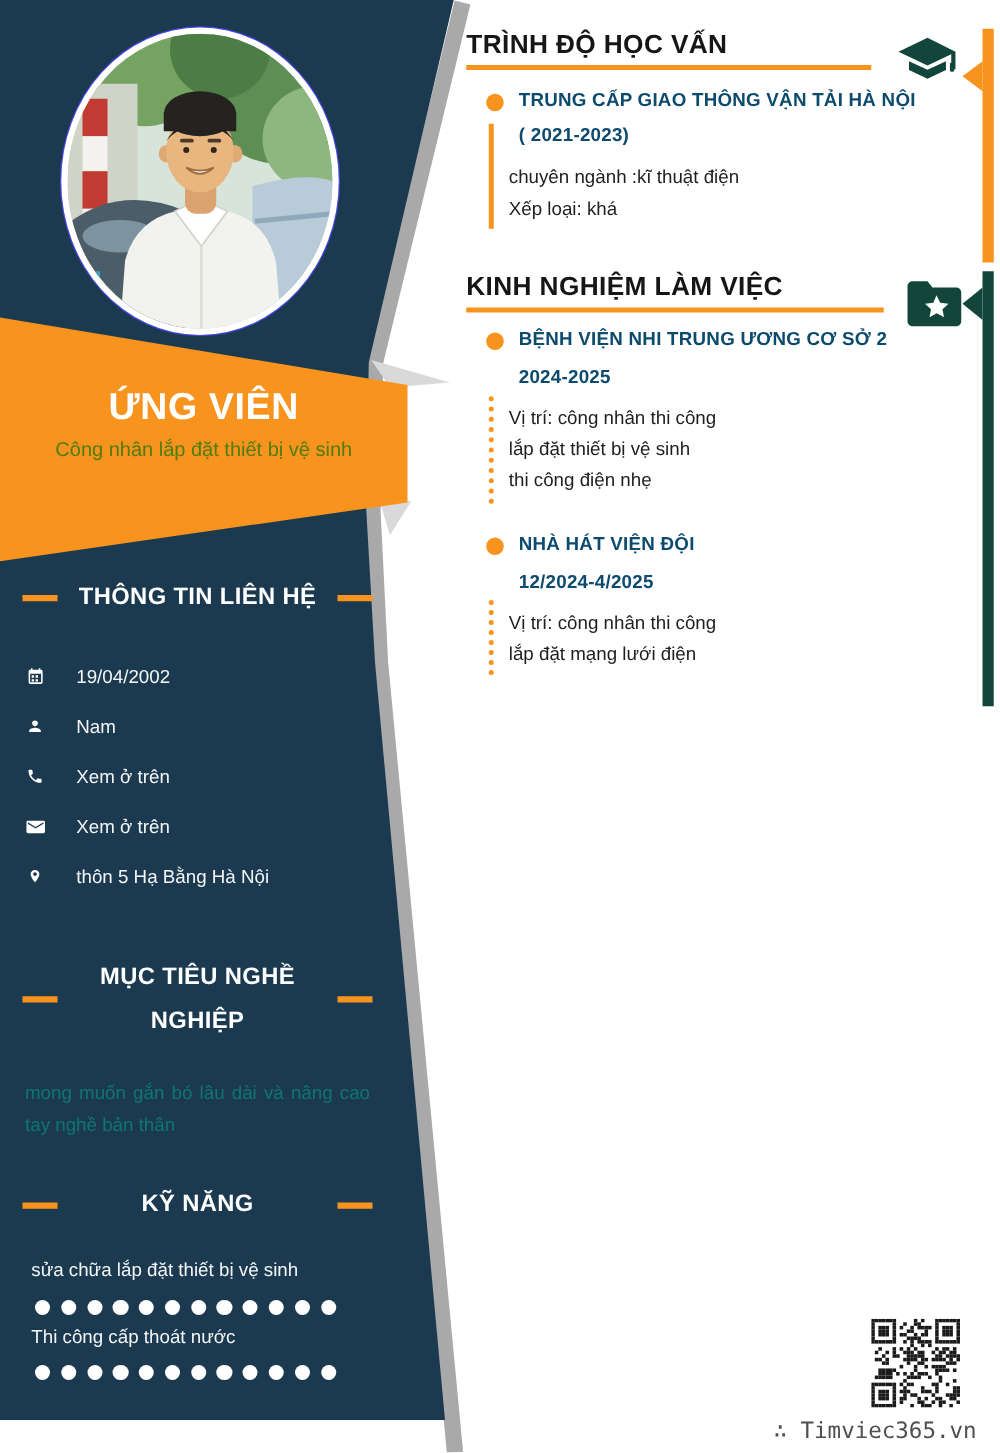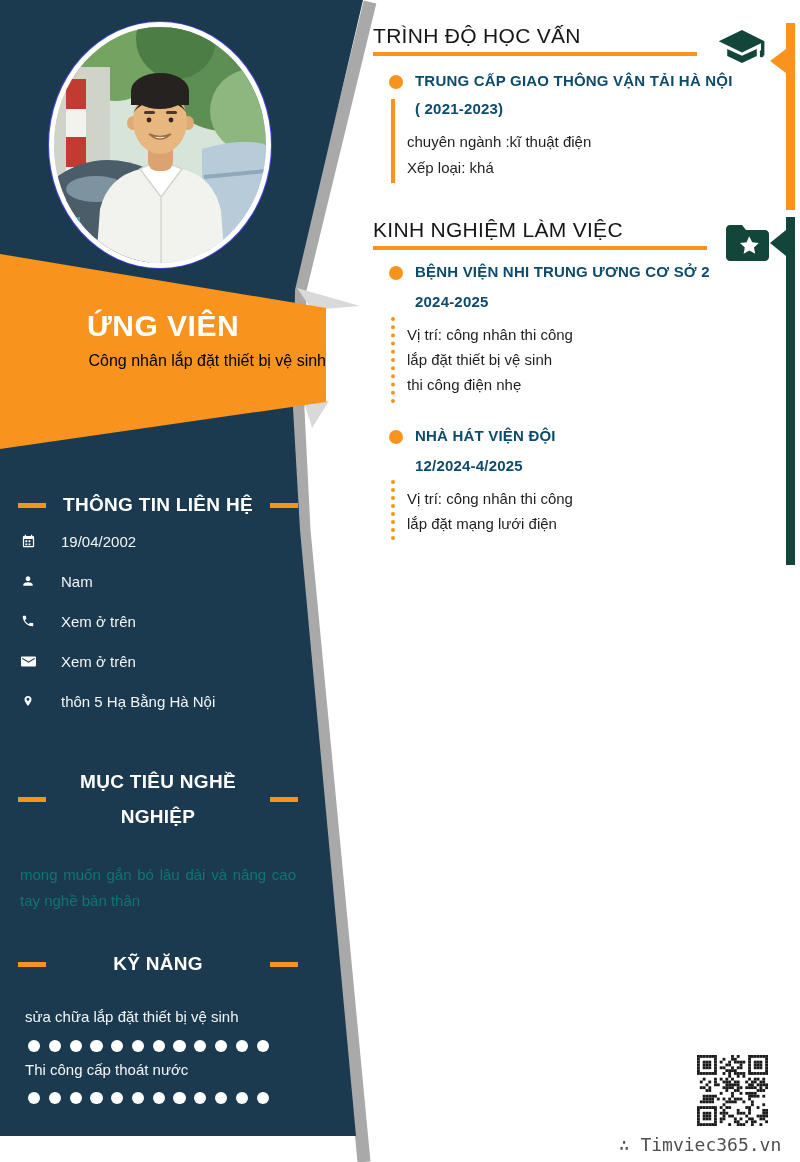--- a/index.html
+++ b/index.html
@@ -4,38 +4,38 @@
 <style>
   html,body{margin:0;padding:0;background:#fff;}
   .page{position:relative;width:800px;height:1162px;background:#fff;overflow:hidden;
         font-family:"Liberation Sans","DejaVu Sans",sans-serif;}
   .abs{position:absolute;}
   svg{display:block;}
 
   
   .name{left:0;top:309px;width:326px;text-align:center;color:#fff;
         font-size:30px;font-weight:700;letter-spacing:.5px;}
-  .role{left:0;top:352px;width:326px;text-align:right;color:#000000;font-size:16px;}
+  .role{left:0;top:352px;width:326px;text-align:center;color:#4d7c0f;font-size:16px;}
 
   .side-head{display:flex;align-items:center;justify-content:space-between;
              left:18px;width:280px;color:#fff;}
   .side-head .lbl{font-size:19px;font-weight:700;text-align:center;letter-spacing:.3px;}
   .dash{width:28px;height:5px;background:#F8941E;flex:0 0 auto;}
 
   .c-row{left:20px;display:flex;align-items:center;gap:25px;color:#f3f5f6;font-size:15px;height:20px;}
   .c-row .ic{width:16px;display:flex;justify-content:center;flex:0 0 auto;}
 
   .obj-text{left:20px;top:862px;width:276px;color:#0f766e;font-size:15px;
             line-height:26px;text-align:justify;}
   .skill-lbl{left:25px;color:#f3f5f6;font-size:15px;}
   .dots{left:28px;display:flex;gap:8.6px;}
   .dots i{width:12.2px;height:12.2px;border-radius:50%;background:#fff;}
 
   
-  .r-head{left:373px;color:#161616;font-size:21px;font-weight:400;letter-spacing:.3px;}
+  .r-head{left:373px;color:#161616;font-size:21px;font-weight:700;letter-spacing:.3px;}
   .r-underline{left:373px;height:4px;background:#F8941E;}
   .bullet{width:14px;height:14px;border-radius:50%;background:#F8941E;}
   .e-title{left:415px;width:370px;color:#0c4a6e;font-size:15px;font-weight:700;letter-spacing:.2px;}
   .e-detail{left:407px;width:360px;color:#1f1f1f;font-size:15px;}
   .vline-solid{left:391px;width:0;border-left:4px solid #F8941E;}
   .vline-dot{left:391px;width:0;border-left:4px dotted #F8941E;}
 
   .side-bar-strip{width:9px;}
   .tri-left{width:0;height:0;}
 
@@ -90,21 +90,21 @@
       <rect x="112" y="84" width="11" height="3" rx="1.5" fill="#4a382a"></rect>
       <circle cx="95" cy="93" r="2.4" fill="#33261c"></circle>
       <circle cx="117" cy="93" r="2.4" fill="#33261c"></circle>
       <path d="M95,107 Q106,117 117,107 Q106,112 95,107 Z" fill="#fff" stroke="#a06c44" stroke-width="1.5"></path>
     </svg>
   </div>
 
   <div class="abs name">ỨNG VIÊN</div>
   <div class="abs role">Công nhân lắp đặt thiết bị vệ sinh</div>
 
-  <div class="abs side-head" style="top:494px">
+  <div class="abs side-head" style="top:467px">
     <span class="dash"></span>
     <span class="lbl">THÔNG TIN LIÊN HỆ</span>
     <span class="dash"></span>
   </div>
 
   <div class="abs c-row" style="top:531px">
     <span class="ic">
       <svg width="15" height="15" viewBox="0 0 24 24" fill="#fff">
           <path d="M19 3h-1V1h-2v2H8V1H6v2H5c-1.1 0-2 .9-2 2v14c0 1.1.9 2 2 2h14c1.1 0 2-.9 2-2V5c0-1.1-.9-2-2-2zm0 16H5V8h14v11zM7 10h3v3H7zm5 0h3v3h-3zm-5 5h3v3H7zm5 0h3v3h-3z"></path>
         </svg>

